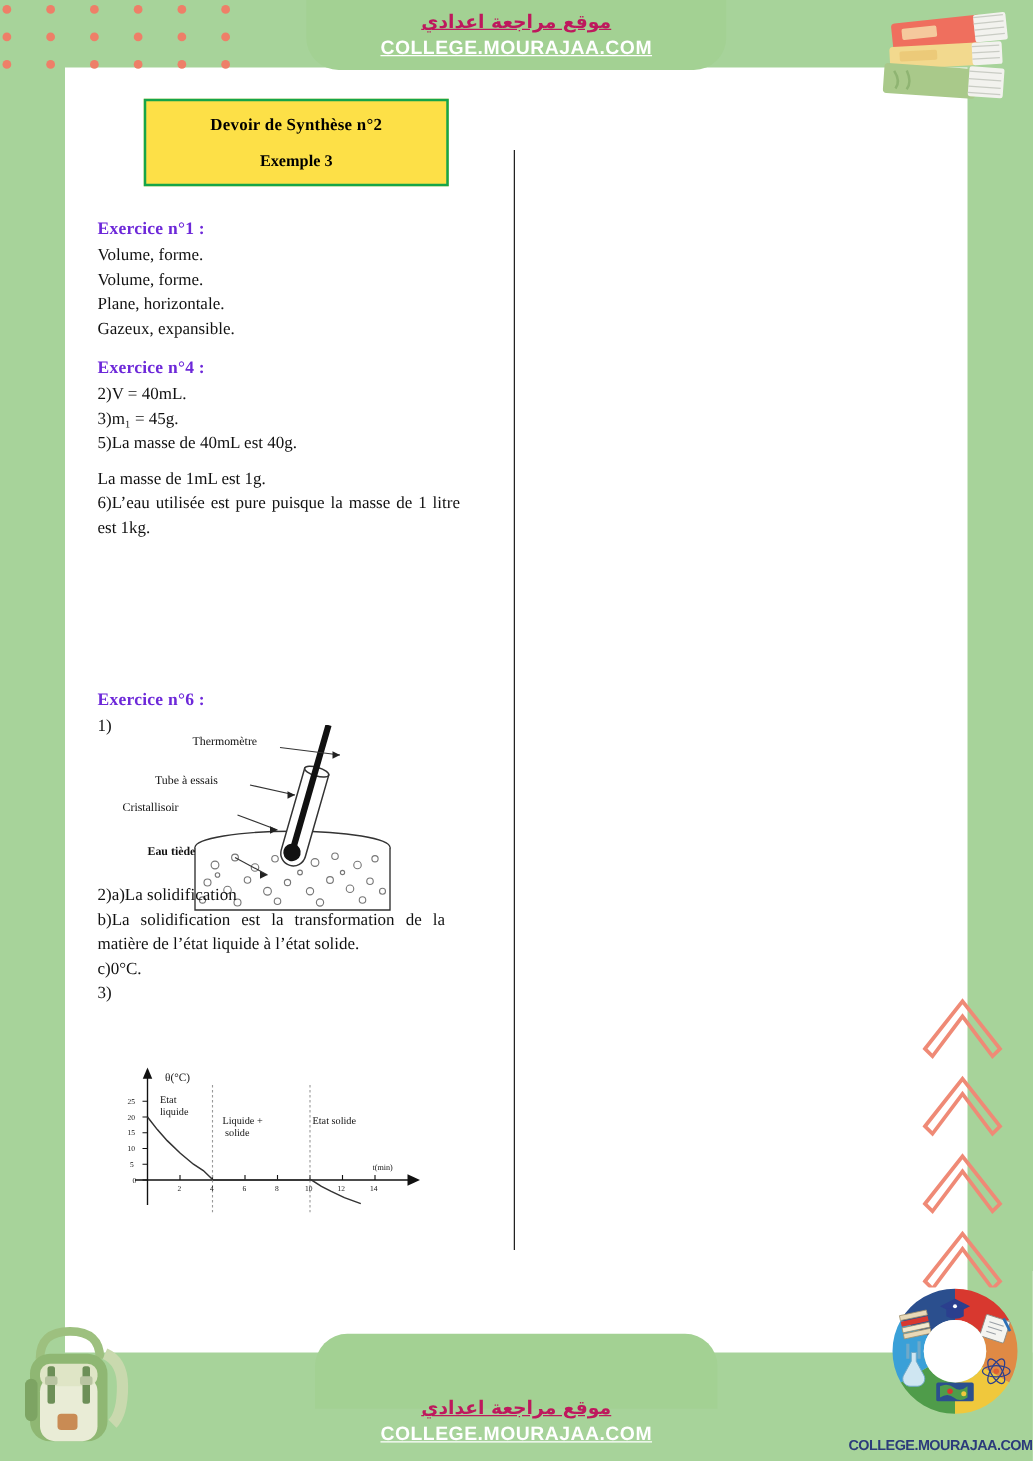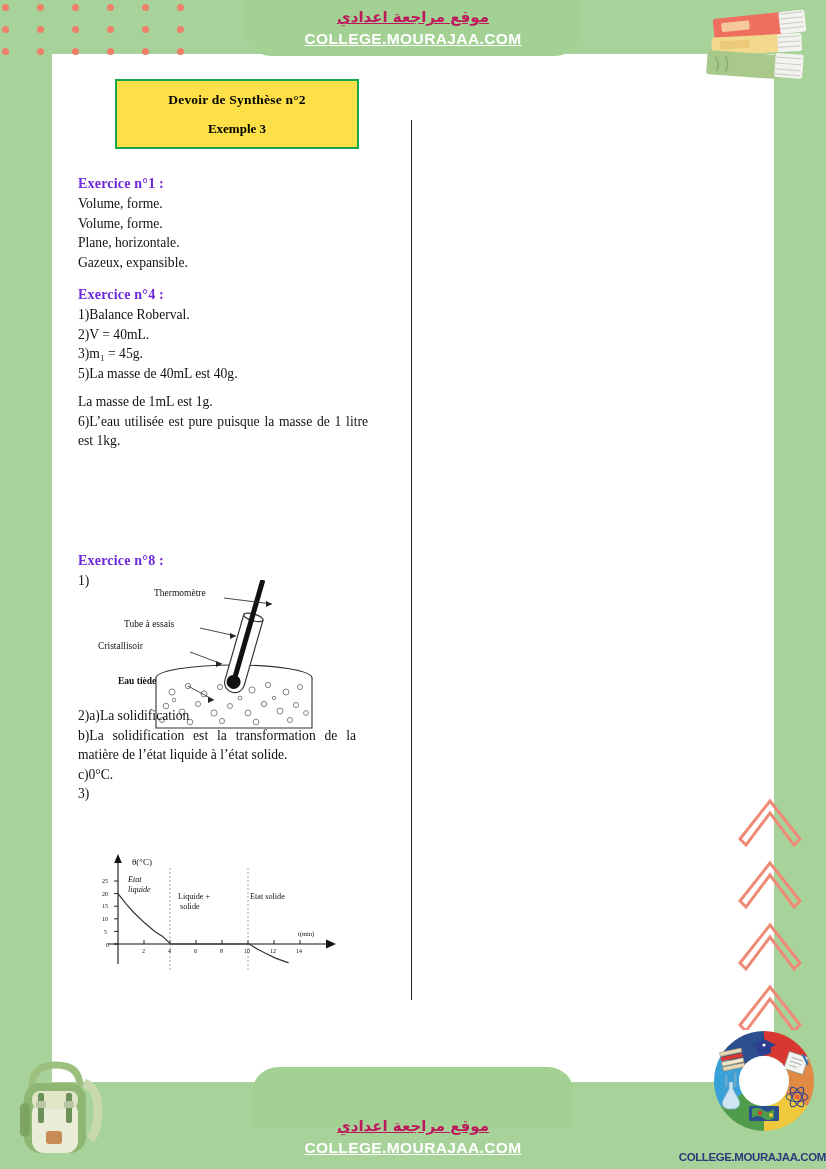--- a/index.html
+++ b/index.html
@@ -276,32 +276,31 @@
 
   <div class="exhead">Exercice n°1 :</div>
   <p class="ln">Volume, forme.</p>
   <p class="ln">Volume, forme.</p>
   <p class="ln">Plane, horizontale.</p>
   <p class="ln">Gazeux, expansible.</p>
 
   <div class="gap"></div>
 
   <div class="exhead">Exercice n°4 :</div>
-  <p class="ln">1)Balance Roberval.</p>
   <p class="ln">2)V = 40mL.</p>
   <p class="ln">3)m₁ = 45g.</p>
   <p class="ln">5)La masse de 40mL est 40g.</p>
   <div class="gap-s"></div>
   <p class="ln">La masse de 1mL est 1g.</p>
   <p class="ln wrap">6)L’eau utilisée est pure puisque la masse de 1 litre est 1kg.</p>
 
 </div>
 
 <div style="position:absolute;left:78px;top:553px;width:290px;z-index:4;">
-  <div class="exhead">Exercice n°8 :</div>
+  <div class="exhead">Exercice n°6 :</div>
   <p class="ln">1)</p>
 </div>
 
 <div class="apparatus">
   <svg viewBox="0 0 260 160" width="260" height="160">
 
     <ellipse cx="138" cy="98" rx="78" ry="13" fill="#ffffff" stroke="#333" stroke-width="1.1"></ellipse>
     <path d="M60 98 L60 148 L216 148 L216 98" fill="#ffffff" stroke="#333" stroke-width="1.1"></path>
 
     <g fill="none" stroke="#777" stroke-width=".9">
@@ -418,16 +417,16 @@
       <text x="2" y="31.2">25</text>
       <text x="42" y="101">2</text>
       <text x="68" y="101">4</text>
       <text x="94" y="101">6</text>
       <text x="120" y="101">8</text>
       <text x="144" y="101">10</text>
       <text x="170" y="101">12</text>
       <text x="196" y="101">14</text>
     </g>
   </svg>
-  <div class="chart-lab" style="left:28px;top:23px;font-style:italic;">Etat<br>liquide</div>
+  <div class="chart-lab" style="left:28px;top:23px;">Etat<br>liquide</div>
   <div class="chart-lab" style="left:78px;top:40px;">Liquide +<br>&nbsp;solide</div>
   <div class="chart-lab" style="left:150px;top:40px;">Etat solide</div>
 </div>
 
 </body></html>

